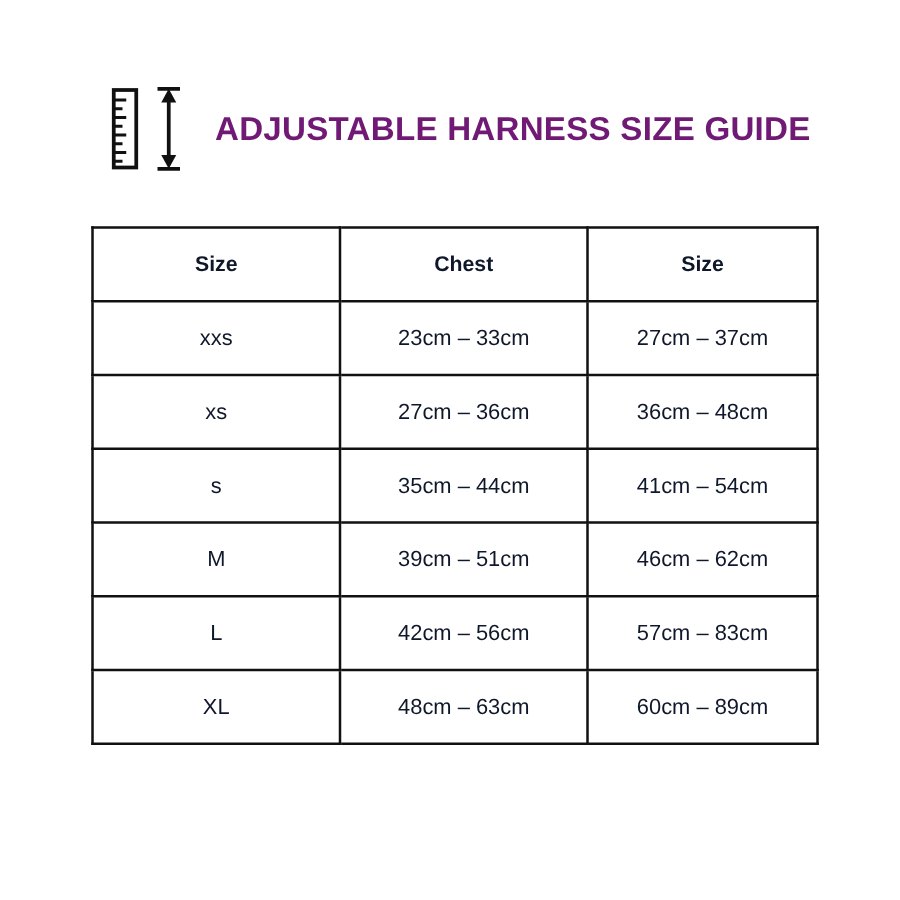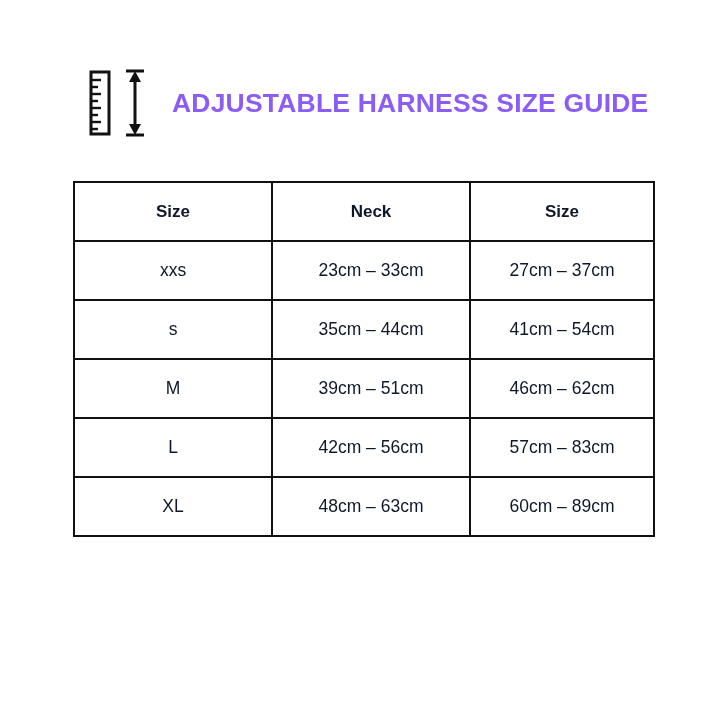--- a/index.html
+++ b/index.html
@@ -33,21 +33,21 @@
   .icon-wrap {
     width: 62px;
     height: 70px;
     position: relative;
     flex: 0 0 auto;
   }
   .title {
     font-size: 26.5px;
     font-weight: bold;
     letter-spacing: 0.2px;
-    color: #8b5cf6;
+    color: #701a75;
     white-space: nowrap;
     line-height: 1;
   }
   
   .size-table {
     position: absolute;
     left: 73px;
     top: 181px;
     width: 574px;
     border-collapse: collapse;
@@ -99,29 +99,34 @@
         <polygon points="47,67 41,56 53,56" fill="#111111"></polygon>
       </svg>
     </span>
     <span class="title">ADJUSTABLE HARNESS SIZE GUIDE</span>
   </div>
 
   <table class="size-table">
     <thead>
       <tr>
         <th class="col-size">Size</th>
-        <th class="col-neck">Neck</th>
+        <th class="col-neck">Chest</th>
         <th class="col-chest">Size</th>
       </tr>
     </thead>
     <tbody>
       <tr>
         <td class="cell-size">xxs</td>
         <td class="cell-val">23cm – 33cm</td>
         <td class="cell-val">27cm – 37cm</td>
+      </tr>
+      <tr>
+        <td class="cell-size">xs</td>
+        <td class="cell-val">27cm – 36cm</td>
+        <td class="cell-val">36cm – 48cm</td>
       </tr>
       <tr>
         <td class="cell-size">s</td>
         <td class="cell-val">35cm – 44cm</td>
         <td class="cell-val">41cm – 54cm</td>
       </tr>
       <tr>
         <td class="cell-size">M</td>
         <td class="cell-val">39cm – 51cm</td>
         <td class="cell-val">46cm – 62cm</td>

